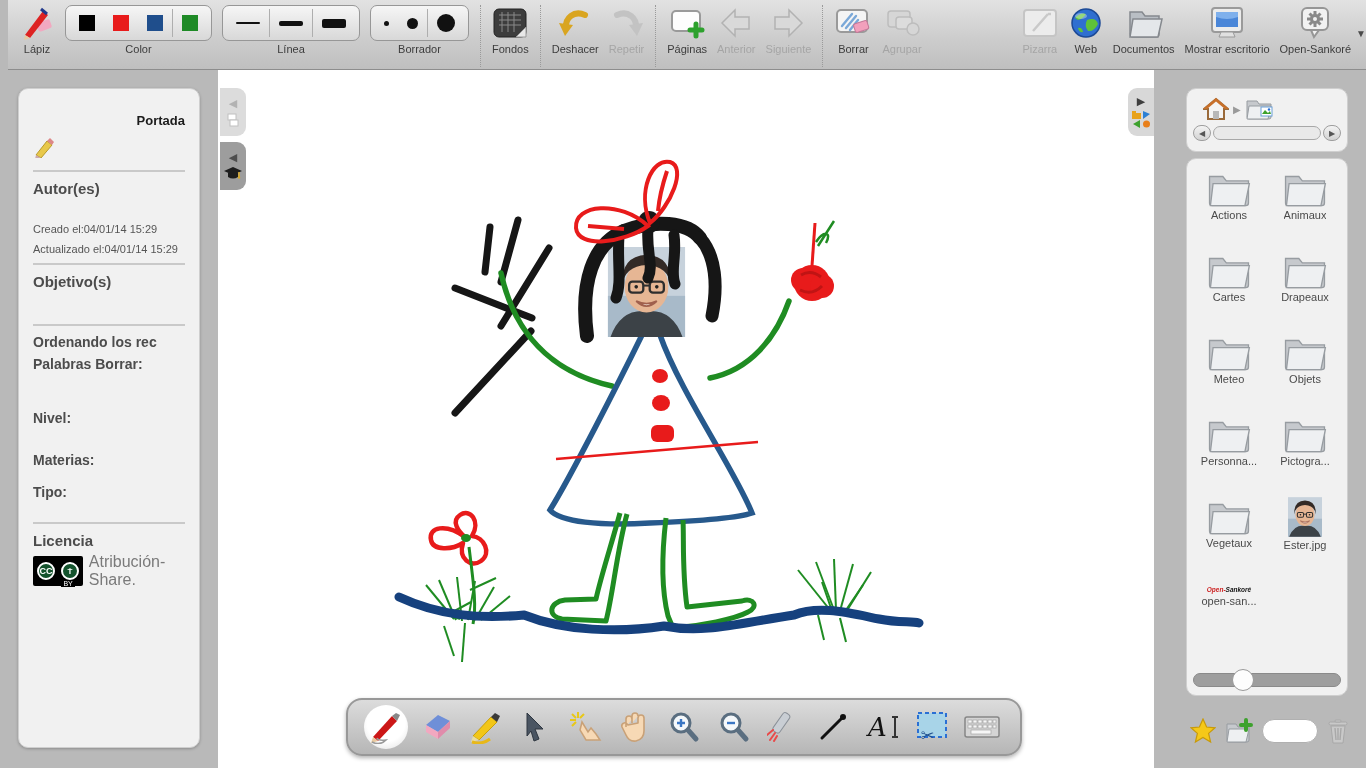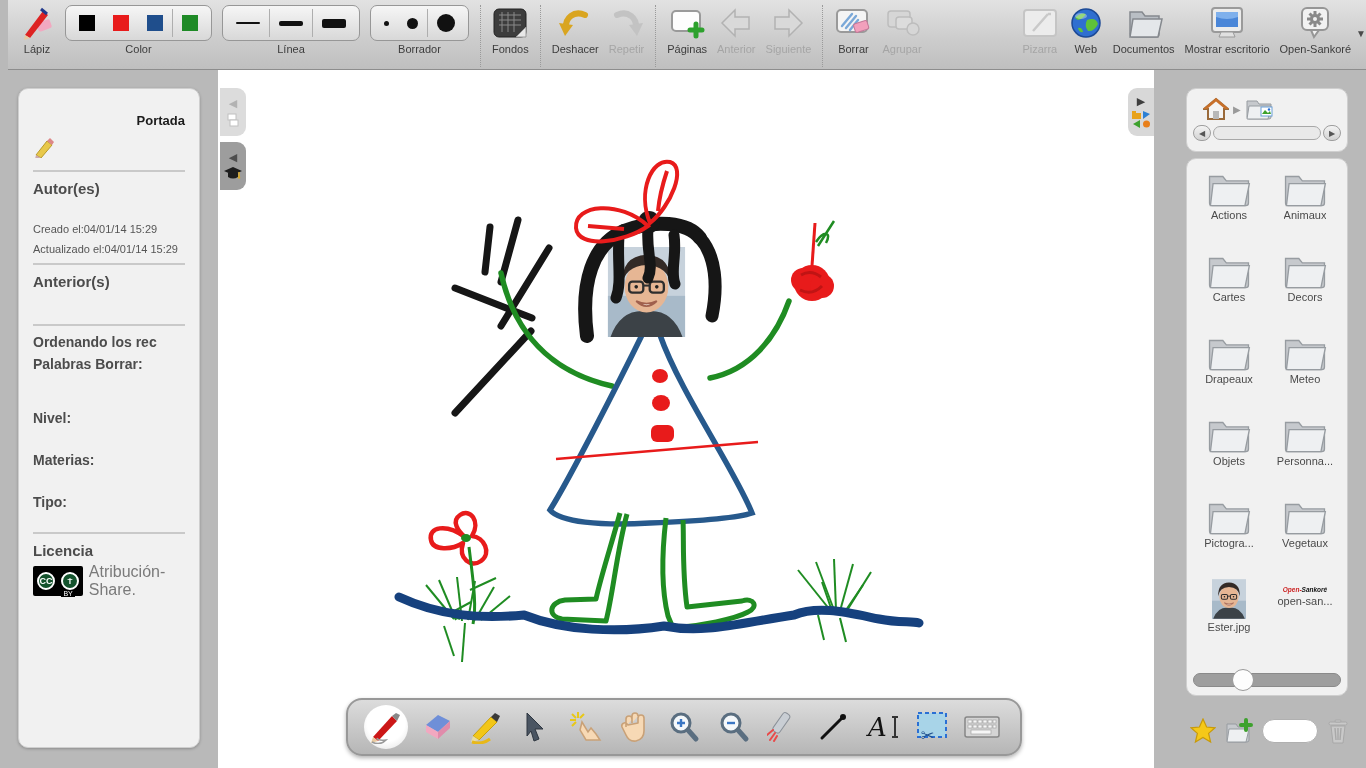--- a/index.html
+++ b/index.html
@@ -345,28 +345,28 @@
       <path d="M14 5 L19 9 L21 6 L17 2 Z" fill="#d88"></path>
       <path d="M3 19 L8 22 L2 23 Z" fill="#caa"></path>
     </svg>
   </div>
   <div class="hr"></div>
   <h3>Autor(es)</h3>
   <div style="height:26px"></div>
   <div class="small">Creado el:04/01/14 15:29</div>
   <div class="small" style="margin-top:8px">Actualizado el:04/01/14 15:29</div>
   <div class="hr"></div>
-  <h3>Anterior(s)</h3>
+  <h3>Objetivo(s)</h3>
   <div style="height:26px"></div>
   <div class="hr"></div>
   <div class="lc-sub">Ordenando los rec</div>
   <div class="lc-sub" style="margin-top:6px">Palabras Borrar:</div>
   <div class="lc-sub" style="margin-top:38px">Nivel:</div>
   <div class="lc-sub" style="margin-top:26px">Materias:</div>
-  <div class="lc-sub" style="margin-top:26px">Tipo:</div>
+  <div class="lc-sub" style="margin-top:16px">Tipo:</div>
   <div class="hr" style="margin-top:22px"></div>
   <h3>Licencia</h3>
   <div class="ccbadge">
     <span class="ccbox">
       <span class="ccc">CC</span>
       <span class="ccc" style="font-size:8px">Ṫ</span>
       <span class="ccby">BY</span>
     </span>
     <span class="cclabel">Atribución-Share.</span>
   </div>
@@ -642,26 +642,20 @@
     <div class="lib-item">
       <svg width="46" height="38">
           <use href="#i-folder" width="46" height="38"></use>
         </svg>
       <span class="lbl">Cartes</span>
     </div>
     <div class="lib-item">
       <svg width="46" height="38">
           <use href="#i-folder" width="46" height="38"></use>
         </svg>
-      <span class="lbl">Decors</span>
-    </div>
-    <div class="lib-item">
-      <svg width="46" height="38">
-          <use href="#i-folder" width="46" height="38"></use>
-        </svg>
       <span class="lbl">Drapeaux</span>
     </div>
     <div class="lib-item">
       <svg width="46" height="38">
           <use href="#i-folder" width="46" height="38"></use>
         </svg>
       <span class="lbl">Meteo</span>
     </div>
     <div class="lib-item">
       <svg width="46" height="38">

